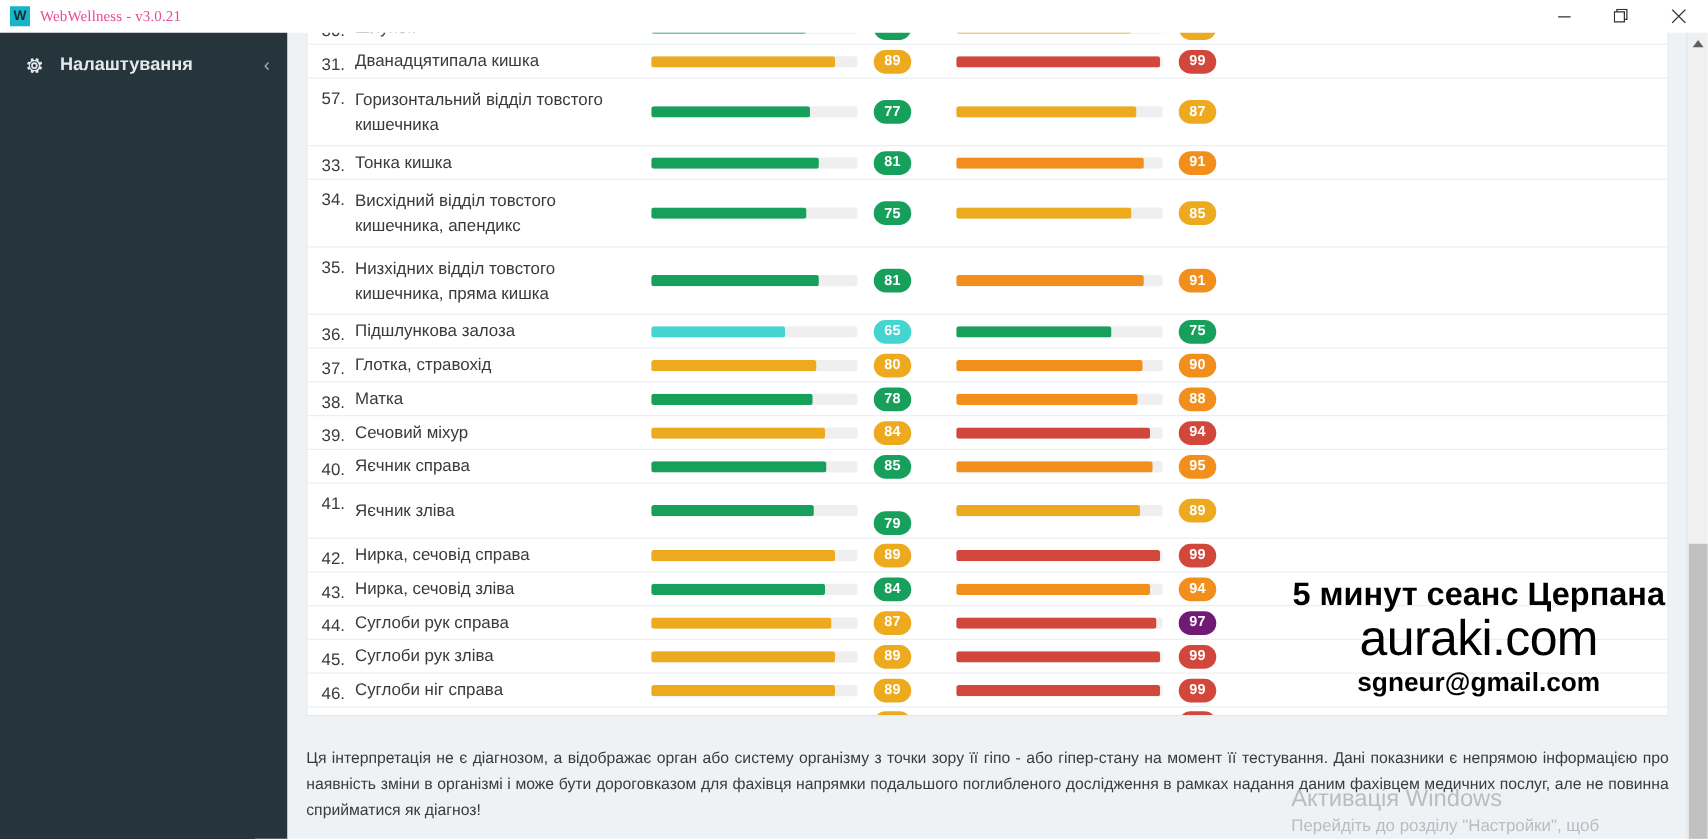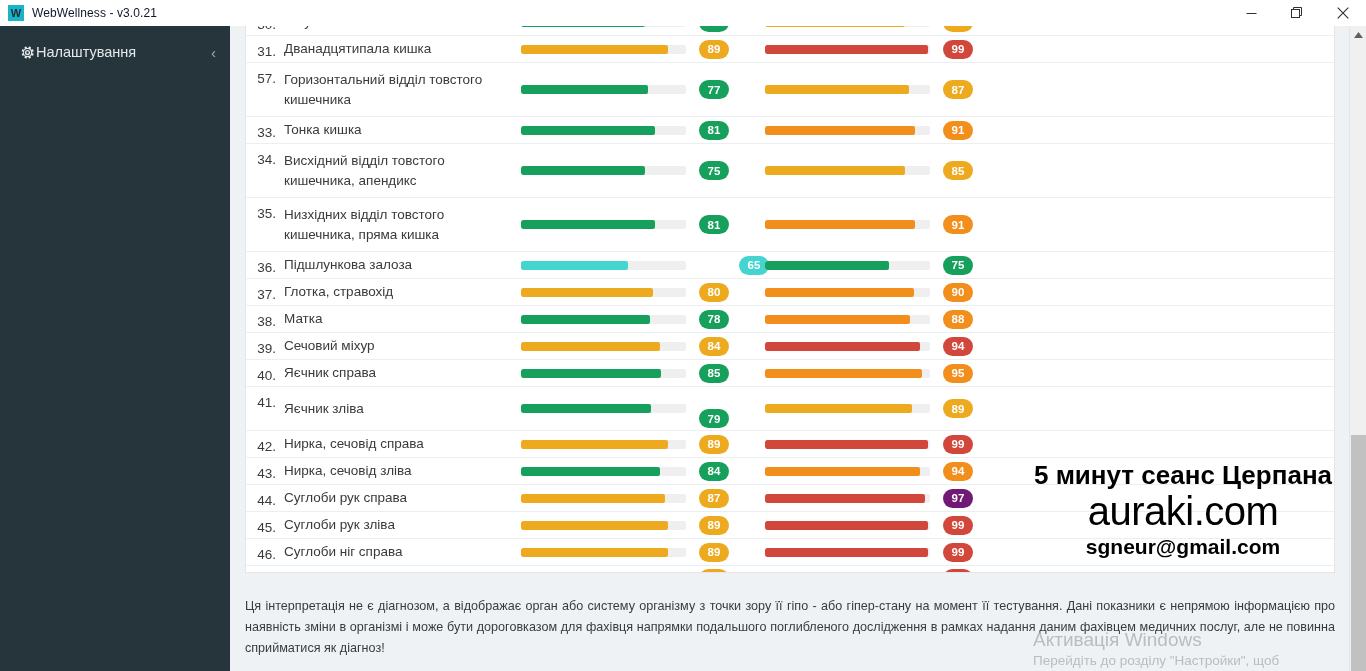--- a/index.html
+++ b/index.html
@@ -18,42 +18,42 @@
     display: flex; align-items: center;
     z-index: 50;
   }
   .tb-logo {
     width: 16px; height: 16px; margin-left: 8px; margin-right: 8px;
     background: #18b4c7;
     display: flex; align-items: center; justify-content: center;
     font-size: 11px; font-weight: bold; color: #1b2a33;
     line-height: 1;
   }
-  .tb-title { font-size: 12px; color: #0f172a; letter-spacing: 0.1px; }
+  .tb-title { font-size: 12px; color: #ec4899; letter-spacing: 0.1px; font-family: Liberation Serif, serif; }
   .tb-controls { margin-left: auto; display: flex; height: 26px; }
   .tb-btn {
     width: 46px; height: 26px;
     display: flex; align-items: center; justify-content: center;
     color: #303030;
   }
   .tb-btn svg { display: block; }
 
   
   .sidebar {
     position: absolute; top: 26px; left: 0;
     width: 230px; height: 645px;
     background: #26353c;
     color: #dfe5e8;
   }
   .side-item {
     height: 52px; display: flex; align-items: center;
     padding: 0 14px 0 18px; font-size: 14.5px; color: #e3e8eb;
   }
   .side-gear { width: 18px; display: flex; justify-content: center; }
-  .side-label { margin-left: 0; flex: 1; }
+  .side-label { margin-left: 12px; flex: 1; font-weight: bold; }
   .side-chevron { font-size: 15px; color: #9fb0b8; }
 
   
   .page-bg {
     position: absolute; top: 26px; left: 230px;
     width: 1136px; height: 645px;
     background: #eef2f5;
   }
 
   
@@ -318,21 +318,21 @@
         </div>
         <div class="row">
           <div class="c-num">36.</div>
           <div class="c-name">Підшлункова залоза</div>
           <div class="c-bar">
             <div class="track">
               <div class="fill" style="width: 107px; background: rgb(69, 213, 208);"></div>
             </div>
           </div>
           <div class="c-badge">
-            <div class="badge" style="background: rgb(69, 213, 208); margin-left: 40px;">65</div>
+            <div class="badge" style="background: rgb(69, 213, 208);">65</div>
           </div>
           <div class="c-bar">
             <div class="track">
               <div class="fill" style="width: 124px; background: rgb(22, 160, 92);"></div>
             </div>
           </div>
           <div class="c-badge">
             <div class="badge" style="background: rgb(22, 160, 92);">75</div>
           </div>
         </div>

